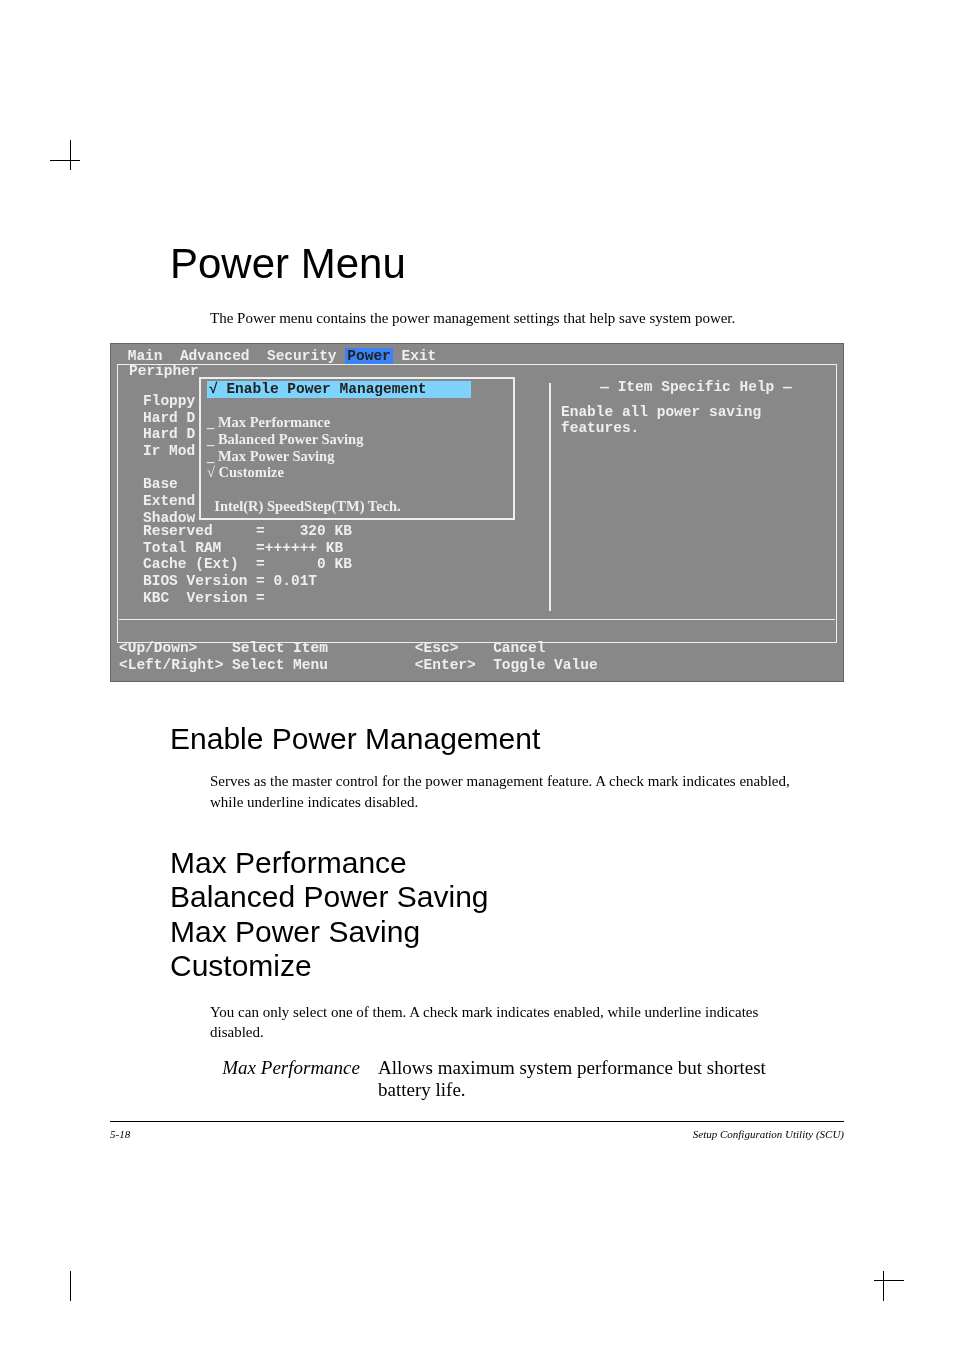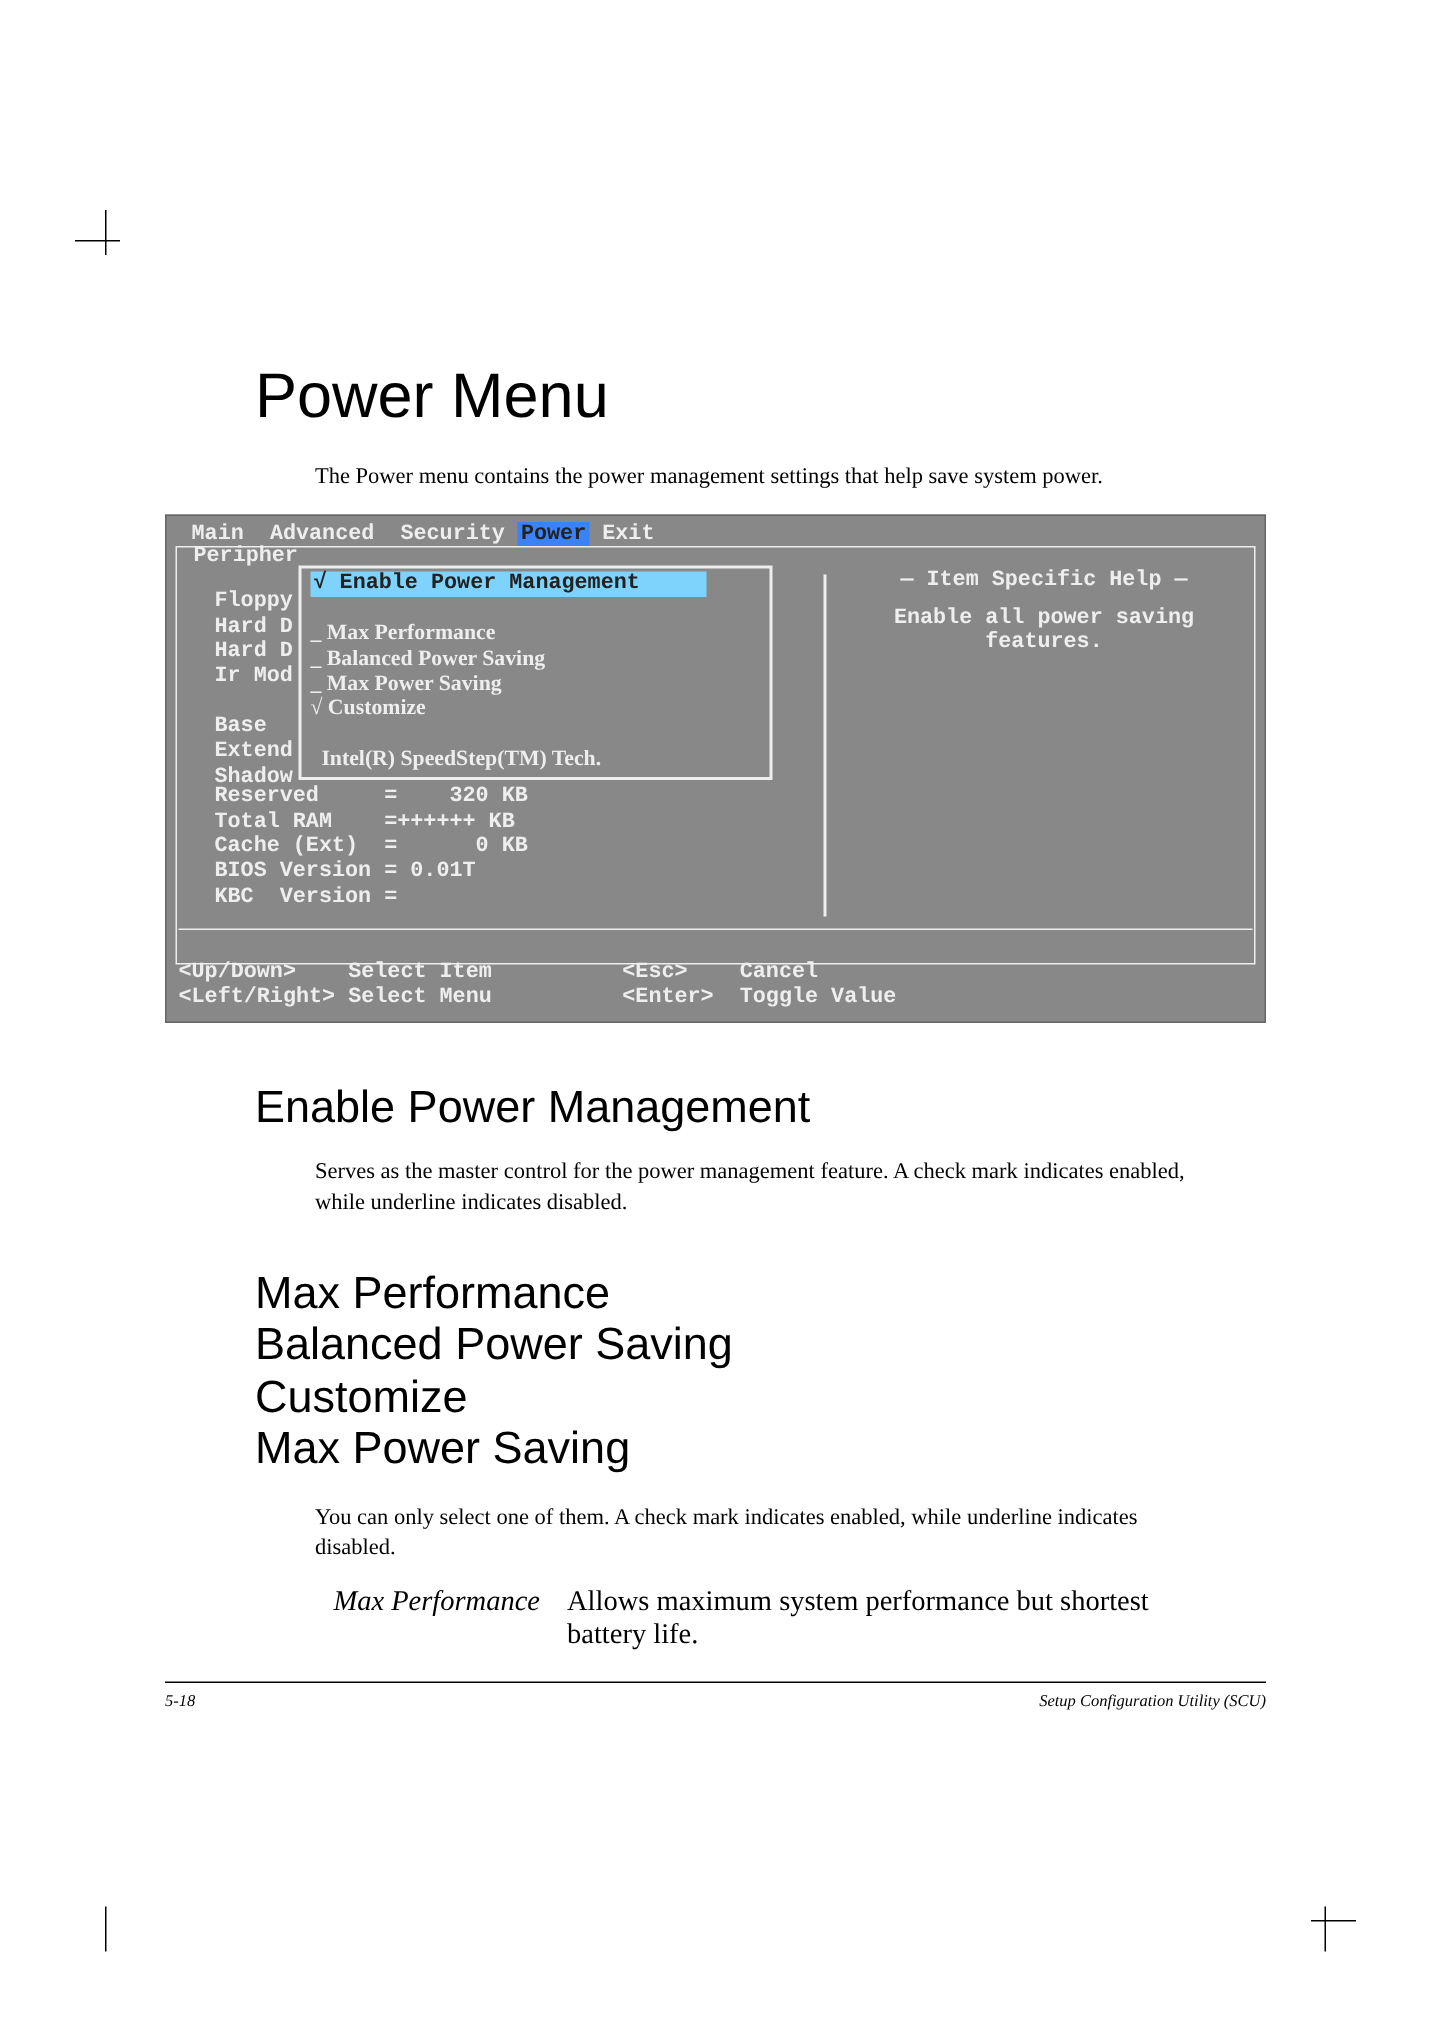--- a/index.html
+++ b/index.html
@@ -111,21 +111,20 @@
     padding-left: 10px;
   }
   .helpbox .hlabel {
     text-align: center;
     margin-top: -4px;
     white-space: pre;
   }
   .helpbox .htext {
     margin-top: 8px;
     white-space: pre;
-    text-align: center;
   }
   .bios-footer {
     white-space: pre;
     margin-top: 4px;
     border-top: 1px solid #eee;
     padding-top: 20px;
   }
   .outerframe {
     position:absolute;
     left:6px; right:6px; top:20px; bottom:38px;
@@ -229,22 +228,22 @@
     <div class="bios-footer">&lt;Up/Down&gt;    Select Item          &lt;Esc&gt;    Cancel
 &lt;Left/Right&gt; Select Menu          &lt;Enter&gt;  Toggle Value</div>
   </div>
 
   <h2 class="section">Enable Power Management</h2>
   <p class="body-text">Serves as the master control for the power management feature. A check mark indicates enabled, while underline indicates disabled.</p>
 
   <div class="multi-sub">
     <div>Max Performance</div>
     <div>Balanced Power Saving</div>
+    <div>Max Power Saving</div>
     <div>Customize</div>
-    <div>Max Power Saving</div>
   </div>
 
   <p class="body-text">You can only select one of them. A check mark indicates enabled, while underline indicates disabled.</p>
 
   <div class="def-table">
     <div class="row">
       <div class="term">Max Performance</div>
       <div class="desc">Allows maximum system performance but shortest battery life.</div>
     </div>
   </div>

